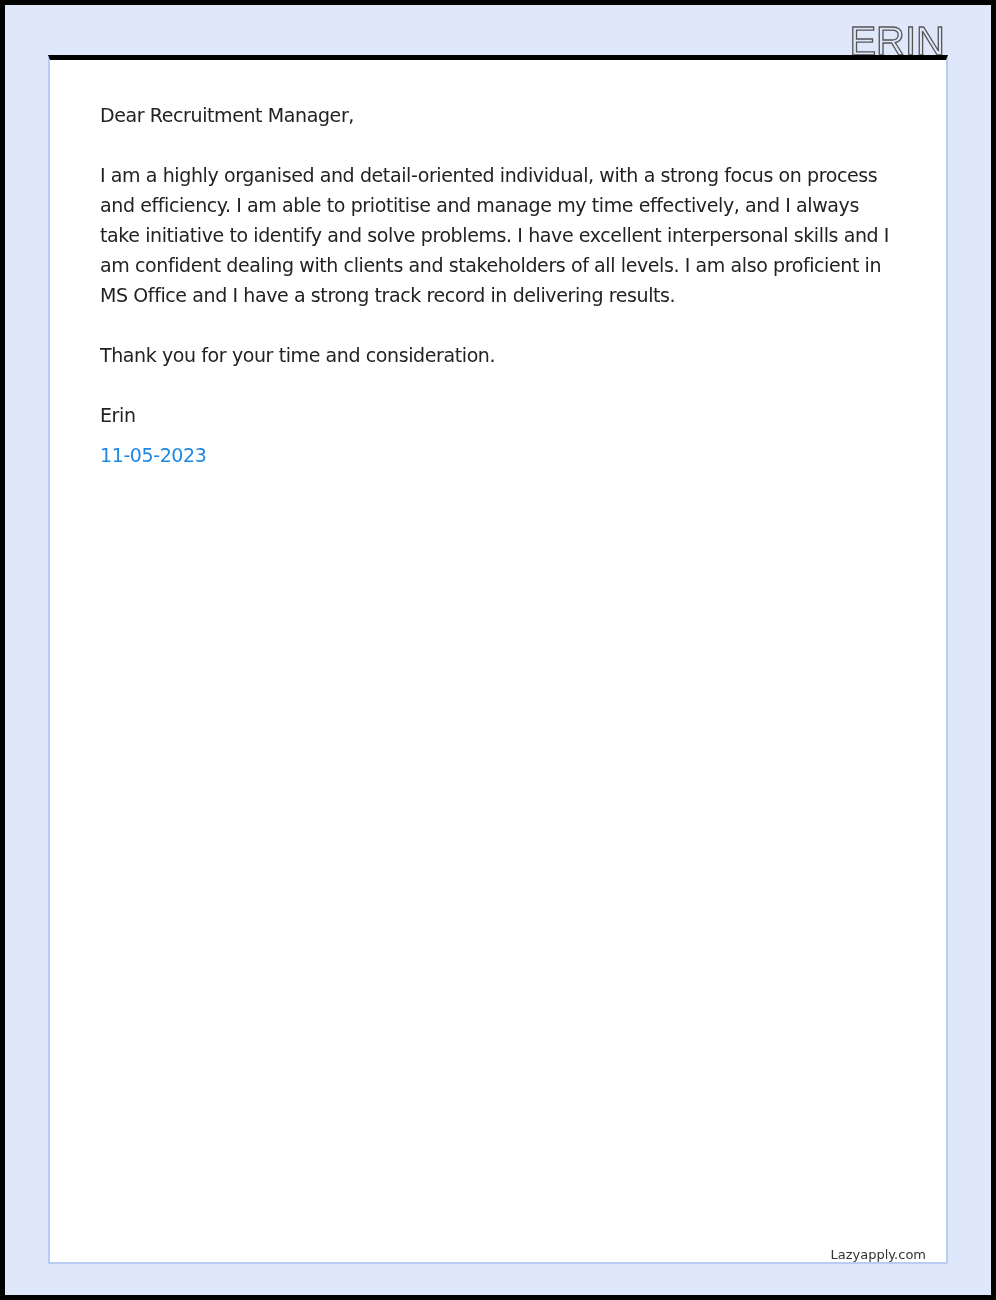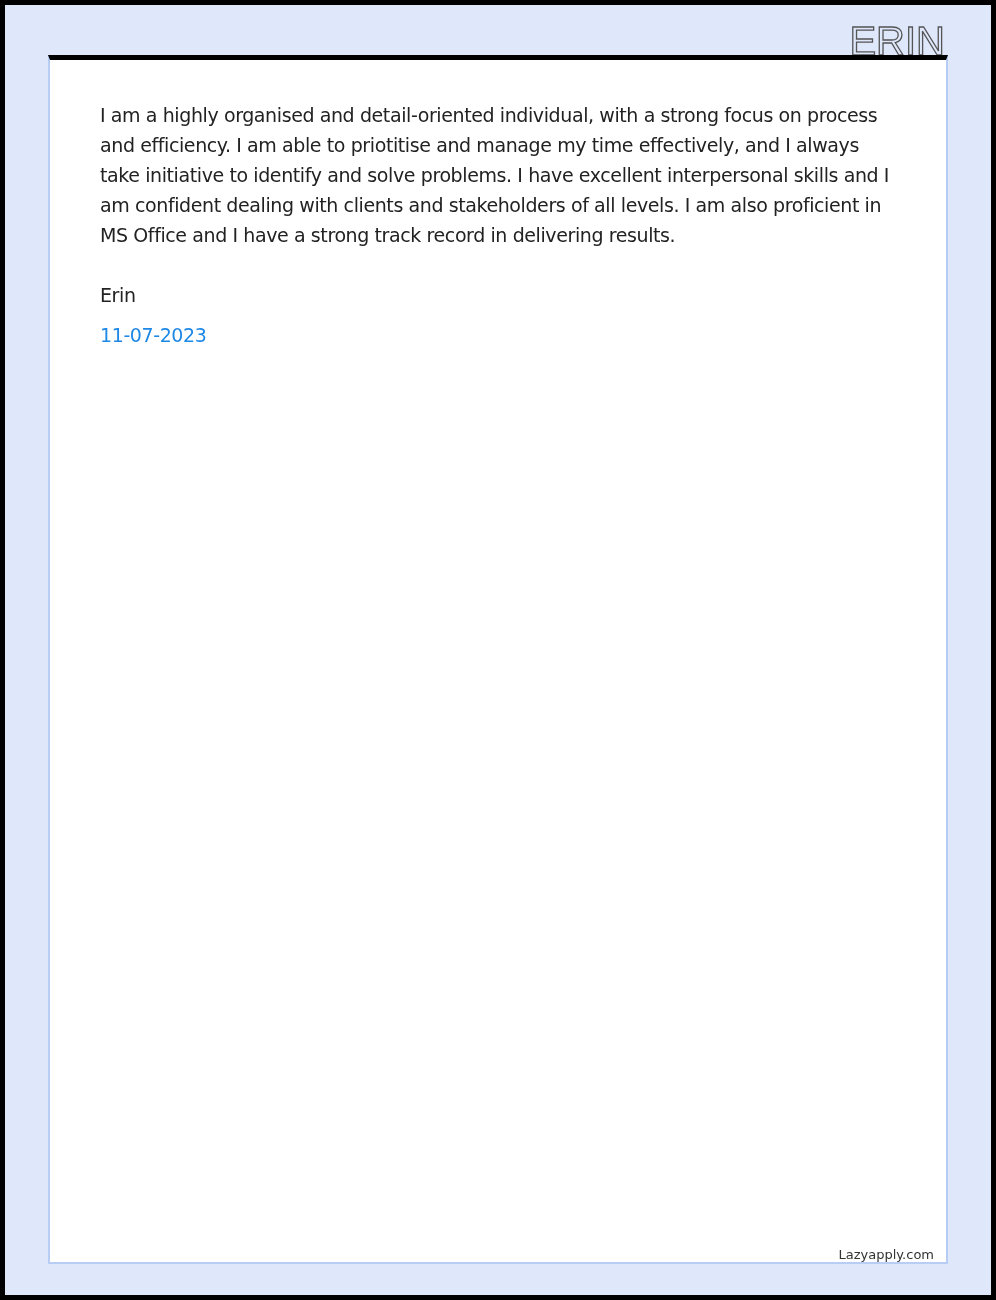--- a/index.html
+++ b/index.html
@@ -20,30 +20,32 @@
   }
   .letter {
     position: absolute; left: 50px; top: 40px; width: 790px;
     font-size: 19px; line-height: 30px; color: #222;
     font-family: "DejaVu Sans", sans-serif; letter-spacing: -0.4px;
   }
   .letter p { margin: 0 0 30px 0; }
   .letter p.tight { margin-bottom: 10px; }
   .date { color: #1e88e5; }
   .footer {
-    position: absolute; right: 12px; bottom: 0px; font-size: 13px; color: #333;
+    position: absolute; right: 20px; bottom: 0px; font-size: 13px; color: #333;
     font-family: "DejaVu Sans", sans-serif;
     margin-left: 6px;
   }
 </style>
 </head>
 <body>
 
 <div class="brand">ERIN</div>
 
 <div class="page">
   <div class="letter">
+    <p>Dear Recruitment Manager,</p>
     <p>I am a highly organised and detail-oriented individual, with a strong focus on process and efficiency. I am able to priotitise and manage my time effectively, and I always take initiative to identify and solve problems. I have excellent interpersonal skills and I am confident dealing with clients and stakeholders of all levels. I am also proficient in MS Office and I have a strong track record in delivering results.</p>
+    <p>Thank you for your time and consideration.</p>
     <p class="tight">Erin</p>
-    <p class="date">11-07-2023</p>
+    <p class="date">11-05-2023</p>
   </div>
   <div class="footer">Lazyapply.com</div>
 </div>
 
 </body></html>

